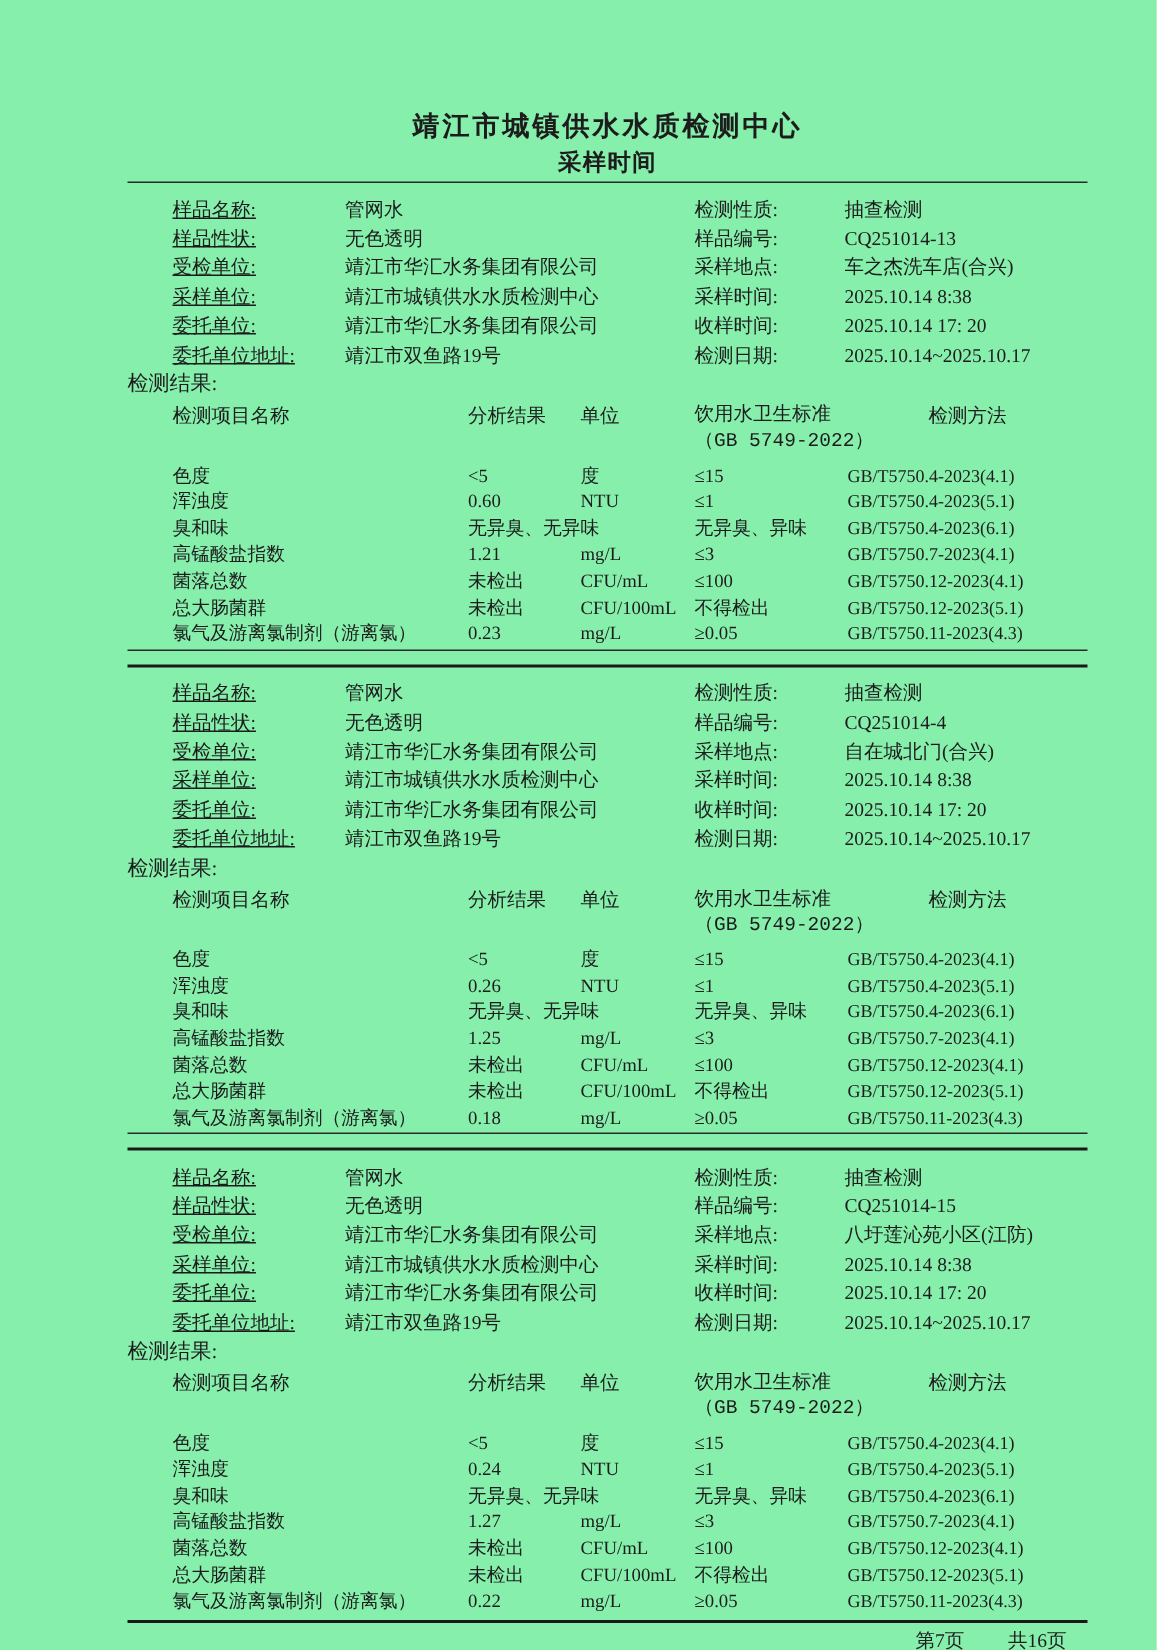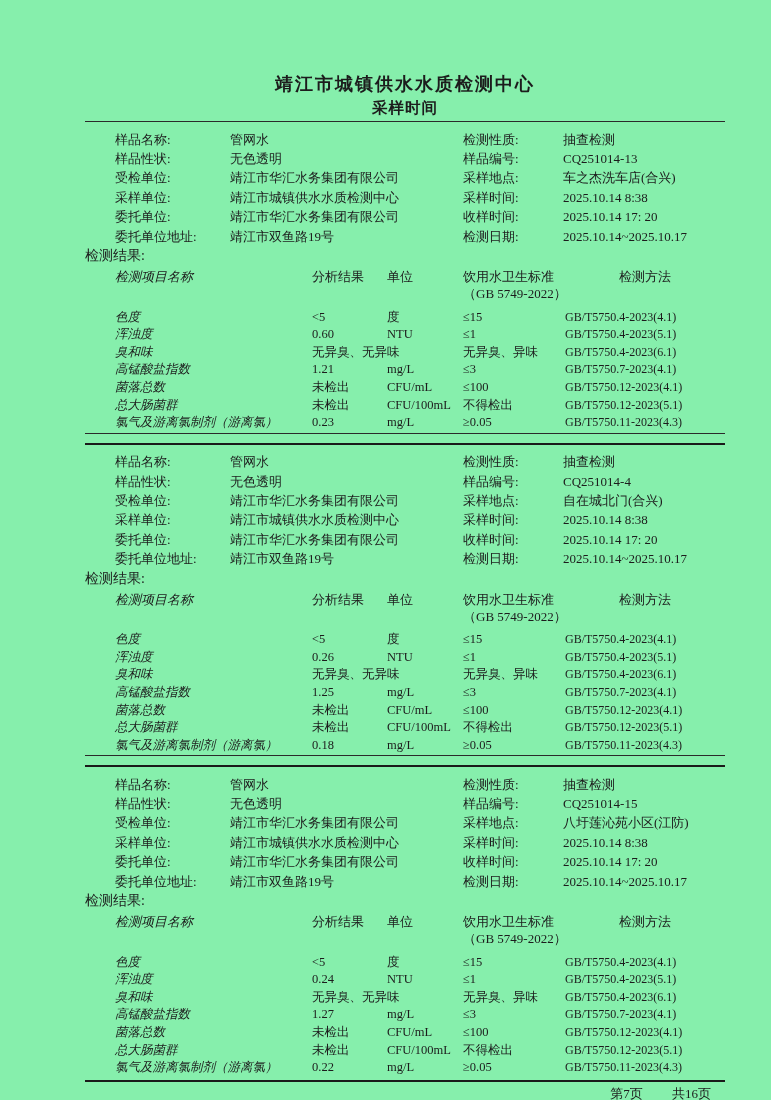--- a/index.html
+++ b/index.html
@@ -40,21 +40,21 @@
   .info-col{display:flex;flex-direction:column;}
   .col-left{width:378px;}
   .col-right{flex:1;}
   .info-row{
     display:flex;
     height:19.4px;
     align-items:center;
     font-size:13px;
     white-space:nowrap;
   }
-  .col-left .lbl{width:115px;padding-left:30px;box-sizing:content-box;}
+  .col-left .lbl{width:115px;padding-left:30px;box-sizing:content-box;text-decoration:underline;}
   .col-left .val{}
   .col-right .lbl{width:100px;}
   .col-right .val{}
   .result-heading{
     font-size:14px;
     height:20px;
     display:flex;align-items:center;
   }
   
   .rtable{width:100%;}
@@ -65,24 +65,24 @@
     height:17.6px;
     font-size:12.5px;
     white-space:nowrap;
   }
   .trow.thead{
     height:40px;
     align-items:start;
     padding-top:2px;
     font-size:13px;
   }
-  .c.name{padding-left:30px;font-style:italic;}
+  .c.name{padding-left:30px;}
   .c.method{font-size:12px;}
   .thead .c.method{text-align:center;font-size:13px;}
-  .c.standard div{line-height:17px;}
+  .c.standard div{line-height:17px;font-family:Liberation Mono, monospace;}
   .c.result.span2{grid-column:2 / 4;}
   .rtable.bordered{border-bottom:1.5px solid #2a2a2a;padding-bottom:1px;}
   .section-divider{
     height:9px;
     border-bottom:2.5px solid #1a1a1a;
     margin-bottom:7px;
   }
   
   .footer{
     border-top:2px solid #1a1a1a;

